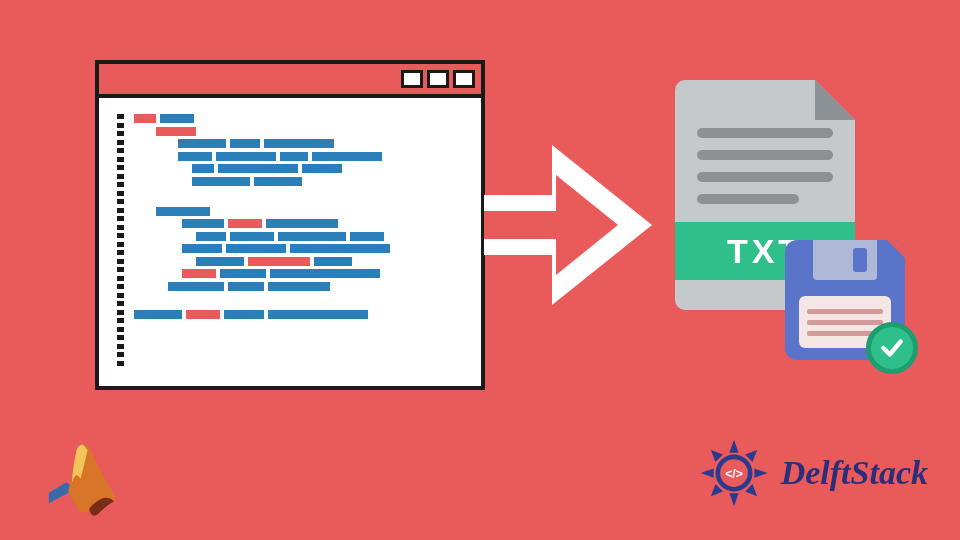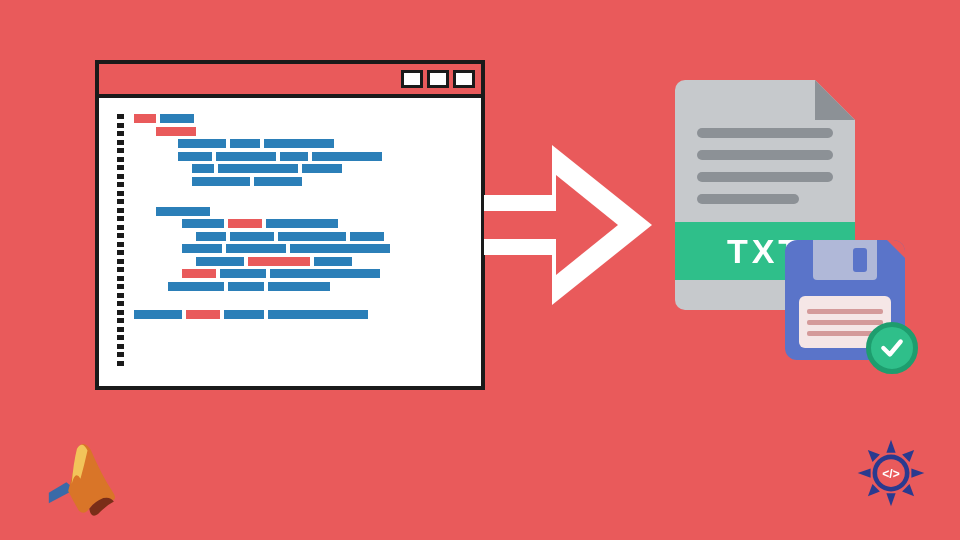--- a/index.html
+++ b/index.html
@@ -469,13 +469,14 @@
           <path d="M-25 25 L-20 12 L-12 20 Z"></path>
           <path d="M-36 0 L-22 -5 L-22 5 Z"></path>
           <path d="M-25 -25 L-12 -20 L-20 -12 Z"></path>
         </g>
         <circle r="20" fill="#2a3a8f"></circle>
         <circle r="15" fill="#e95a5b"></circle>
         <text x="0" y="5" text-anchor="middle" font-size="13" font-weight="700" fill="#ffffff" font-family="Arial">&lt;/&gt;</text>
       </g>
     </svg>
   </div>
+  <div class="brand-text">DelftStack</div>
 </div>
 
 </body></html>

